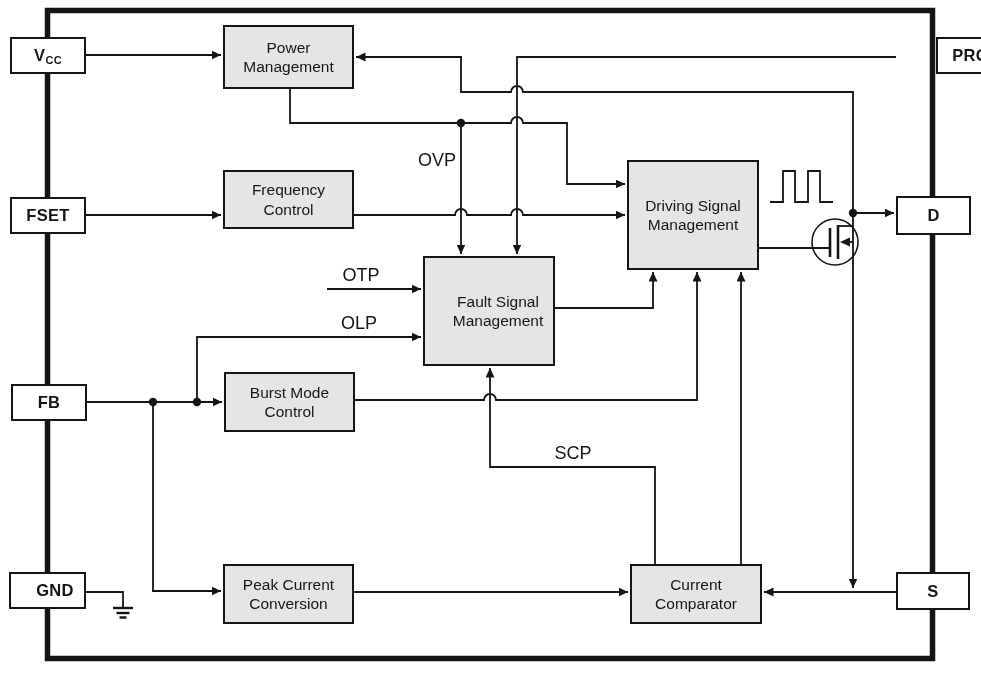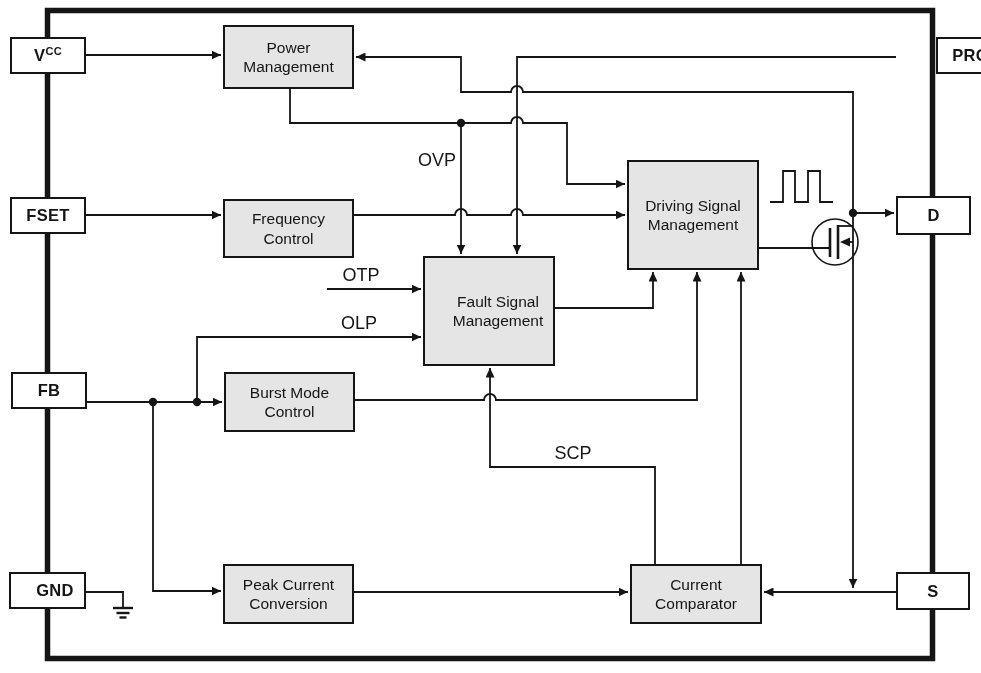--- a/index.html
+++ b/index.html
@@ -14,21 +14,21 @@
   }
   .block .lbl{
     width:100%;text-align:center;white-space:pre-line;
     font-size:15.5px;line-height:1.25;color:#151515;
   }
   .pin{
     position:absolute;box-sizing:border-box;border:2px solid #151515;background:#ffffff;
     display:flex;align-items:center;justify-content:center;z-index:3;
     font-weight:bold;font-size:16.5px;color:#151515;letter-spacing:.3px;
   }
-  .pin .sub{font-size:11px;font-weight:bold;align-self:flex-end;margin-bottom:15px;}
+  .pin .sub{font-size:11px;font-weight:bold;align-self:flex-end;margin-bottom:6px;}
   .sig{
     position:absolute;z-index:2;font-size:18px;color:#151515;
   }
 </style>
 </head>
 <body>
 
 <div class="canvas">
 
   <svg width="981" height="673" viewBox="0 0 981 673">
@@ -105,21 +105,21 @@
       <path d="M113,608 H133" stroke-width="2.4"></path>
       <path d="M116.5,613 H129.5" stroke-width="2.4"></path>
       <path d="M119.5,617.5 H126.5" stroke-width="2.4"></path>
     </g>
   </svg>
 
   <div class="block" style="left:223px;top:25px;width:131px;height:64px;">
     <span class="lbl">Power
 Management</span>
   </div>
-  <div class="block" style="left:223px;top:199px;width:131px;height:59px;">
+  <div class="block" style="left:223px;top:170px;width:131px;height:59px;">
     <span class="lbl">Frequency
 Control</span>
   </div>
   <div class="block" style="left:423px;top:256px;width:132px;height:110px;padding-left:18px;">
     <span class="lbl">Fault Signal
 Management</span>
   </div>
   <div class="block" style="left:627px;top:160px;width:132px;height:110px;">
     <span class="lbl">Driving Signal
 Management</span>
@@ -137,21 +137,21 @@
 Comparator</span>
   </div>
 
   <div class="pin" style="left:10px;top:37px;width:76px;height:37px;">
     <span>V</span>
       <span class="sub">CC</span>
   </div>
   <div class="pin" style="left:10px;top:197px;width:76px;height:37px;">
     <span>FSET</span>
   </div>
-  <div class="pin" style="left:11px;top:372px;width:76px;height:37px;">
+  <div class="pin" style="left:11px;top:384px;width:76px;height:37px;">
     <span>FB</span>
   </div>
   <div class="pin" style="left:9px;top:572px;width:77px;height:37px;padding-left:15px;">
     <span>GND</span>
   </div>
 
   <div class="pin" style="left:936px;top:37px;width:69px;height:37px;">
     <span>PRO</span>
   </div>
   <div class="pin" style="left:896px;top:196px;width:75px;height:39px;">

